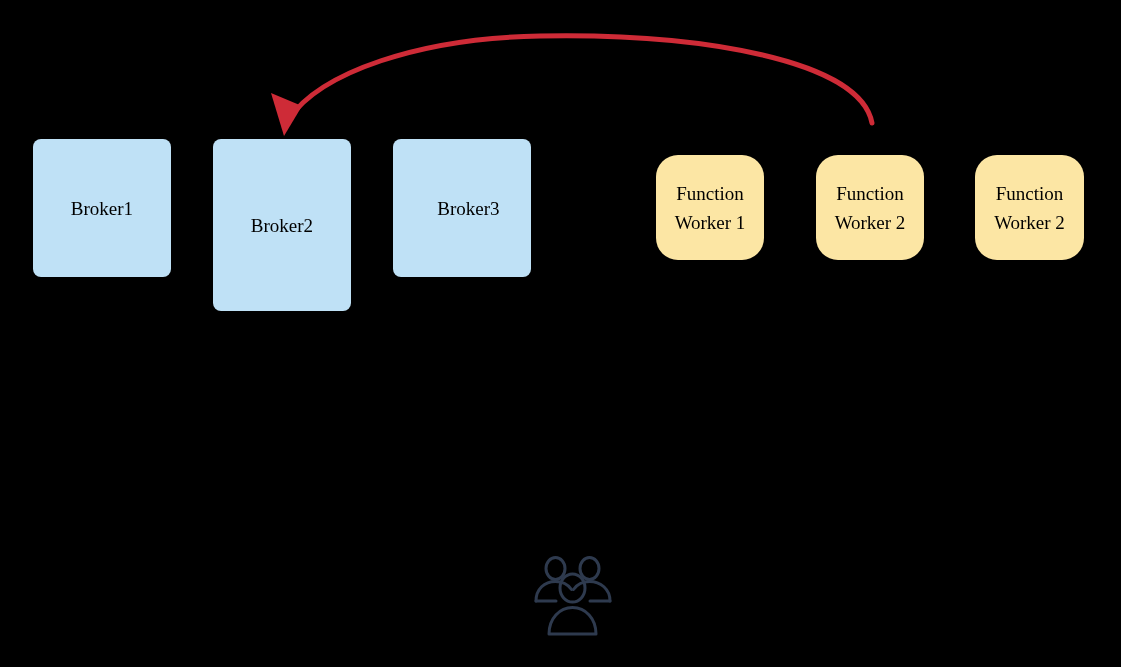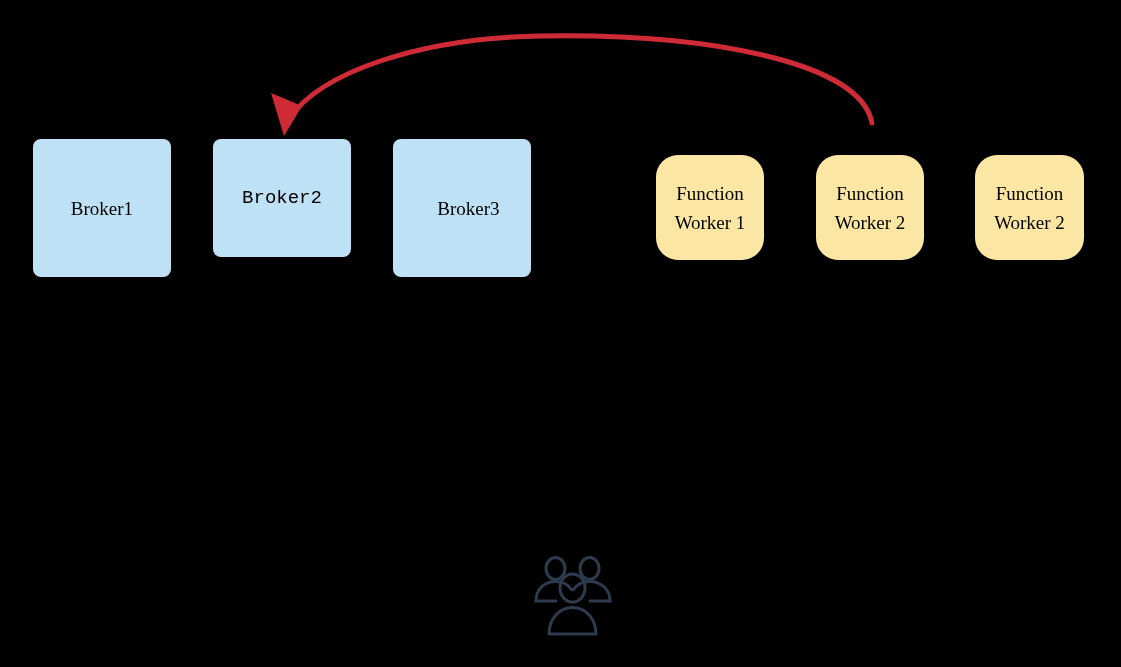--- a/index.html
+++ b/index.html
@@ -64,21 +64,21 @@
 </style>
 </head>
 <body>
 
 <div id="canvas">
 
   <div class="node broker" style="left:33px; top:139px; width:138px; height:138px;">
     <span class="node-label">Broker1</span>
   </div>
 
-  <div class="node broker" style="left:213px; top:139px; width:138px; height:118px;font-family:Liberation Mono, monospace;">
+  <div class="node broker" style="left:213px; top:139px; width:138px; height:172px;">
     <span class="node-label">Broker2</span>
   </div>
 
   <div class="node broker" style="left:393px; top:139px; width:138px; height:138px;padding-left:13px;">
     <span class="node-label">Broker3</span>
   </div>
 
   <div class="node worker" style="left:656px; top:155px; width:108px; height:105px;">
     <span class="node-label">Function
 Worker 1</span>

